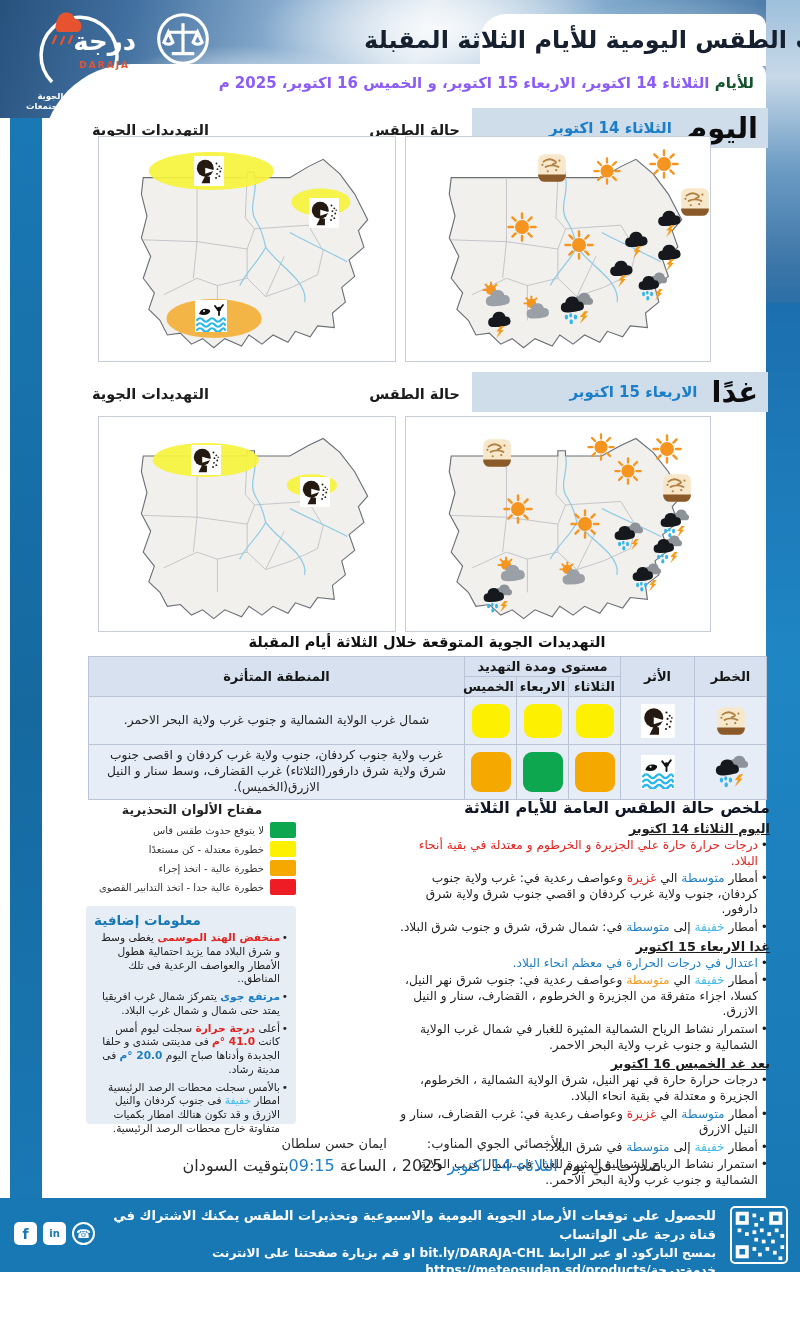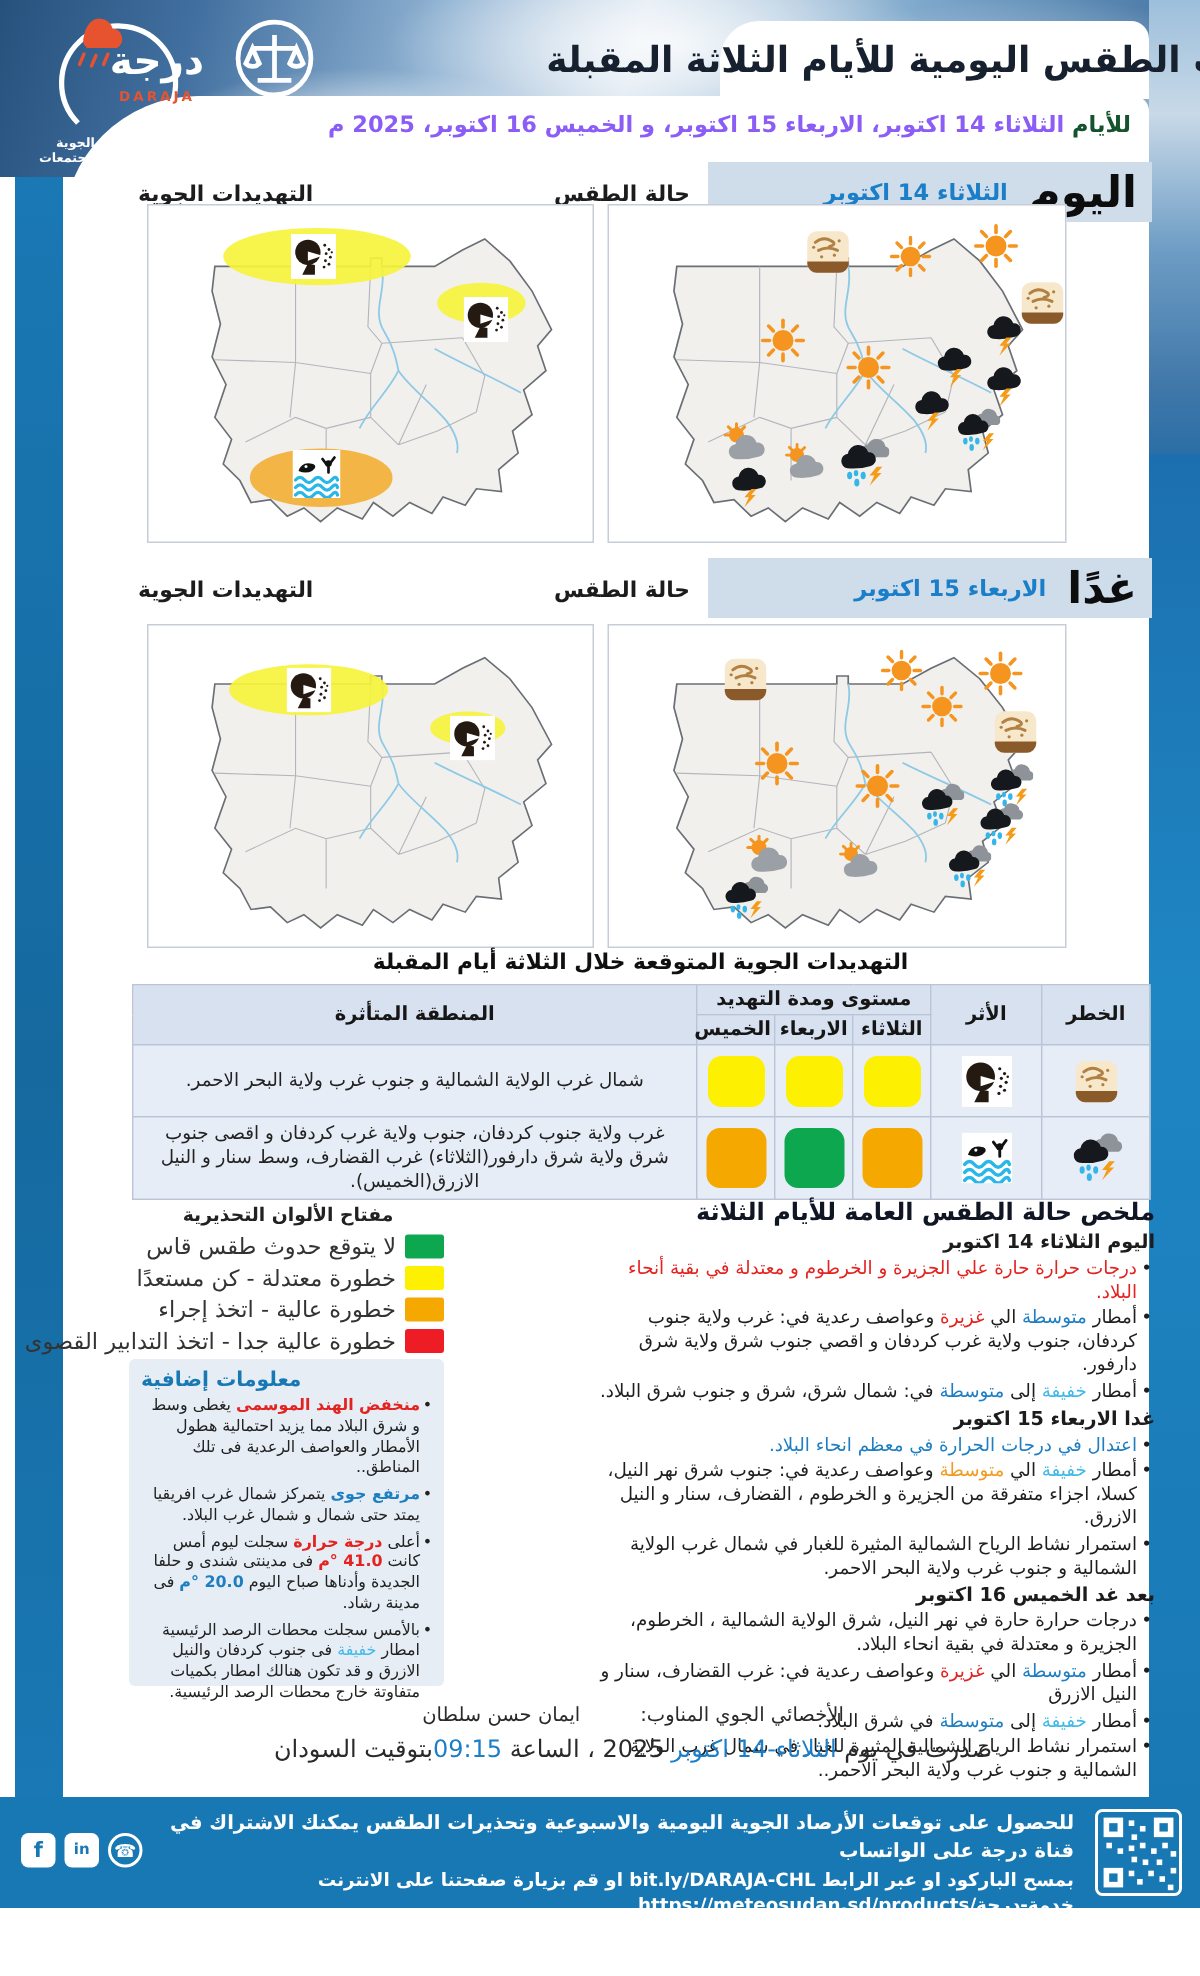--- a/index.html
+++ b/index.html
@@ -55,31 +55,31 @@
   td.region{font-size:12.2px;color:#222;padding:3px 8px;line-height:1.3}
   .chip{margin:4px auto;border-radius:9px}
   .chip.r1{width:38px;height:34px}
   .chip.r2{width:40px;height:40px}
   .ticon{width:34px;height:34px;vertical-align:middle}
   
   .legend{position:absolute;top:738px;left:46px;width:208px}
   .legend .ttl{text-align:center;font-size:12.5px;font-weight:700;color:#222;margin-bottom:5px}
   .lg-row{display:flex;align-items:center;gap:6px;margin-bottom:3px}
   .lg-chip{width:26px;height:16px;border-radius:2px;flex:0 0 auto}
-  .lg-lab{font-size:15px;color:#333;white-space:nowrap}
+  .lg-lab{font-size:10px;color:#333;white-space:nowrap}
   
   .info{position:absolute;top:842px;left:44px;width:210px;height:218px;background:#e6edf5;border-radius:4px;padding:6px 8px}
   .info .ttl{text-align:left;font-size:13.5px;font-weight:800;color:#1878b4;margin-bottom:3px}
   .info ul{list-style:none}
   .info li{font-size:10.6px;line-height:1.3;color:#222;margin-bottom:4px;padding-right:8px;position:relative}
   .info li::before{content:"•";position:absolute;right:0;top:0}
   
   .summary{position:absolute;top:734px;left:350px;width:378px}
   .summary .ttl{font-size:16px;font-weight:800;color:#101624;margin-bottom:4px}
-  .sum-head{font-size:12.8px;font-weight:700;color:#1c1c1c;margin:3px 0 2px}
+  .sum-head{font-size:12.8px;font-weight:700;color:#1c1c1c;text-decoration:underline;margin:3px 0 2px}
   .summary ul{list-style:none}
   .summary li{font-size:12.2px;line-height:1.28;color:#1e1e1e;margin-bottom:2px;padding-right:12px;position:relative}
   .summary li::before{content:"•";position:absolute;right:2px;top:0}
   .c-red{color:#e42320}.c-blue{color:#1e7ec2}.c-cyan{color:#3fb9e8}.c-orange{color:#f29b20}
   .info .c-red{font-weight:700}.info .c-blue{font-weight:700}
   
   .sig{position:absolute;top:1072px;left:120px;width:520px;text-align:center}
   .sig-l1{display:flex;justify-content:center;gap:40px;font-size:13px;color:#2a2a2a}
   .sig-l2{font-size:16px;color:#2a2a2a;margin-top:5px}
   .sig .b{color:#1b7ec9}

